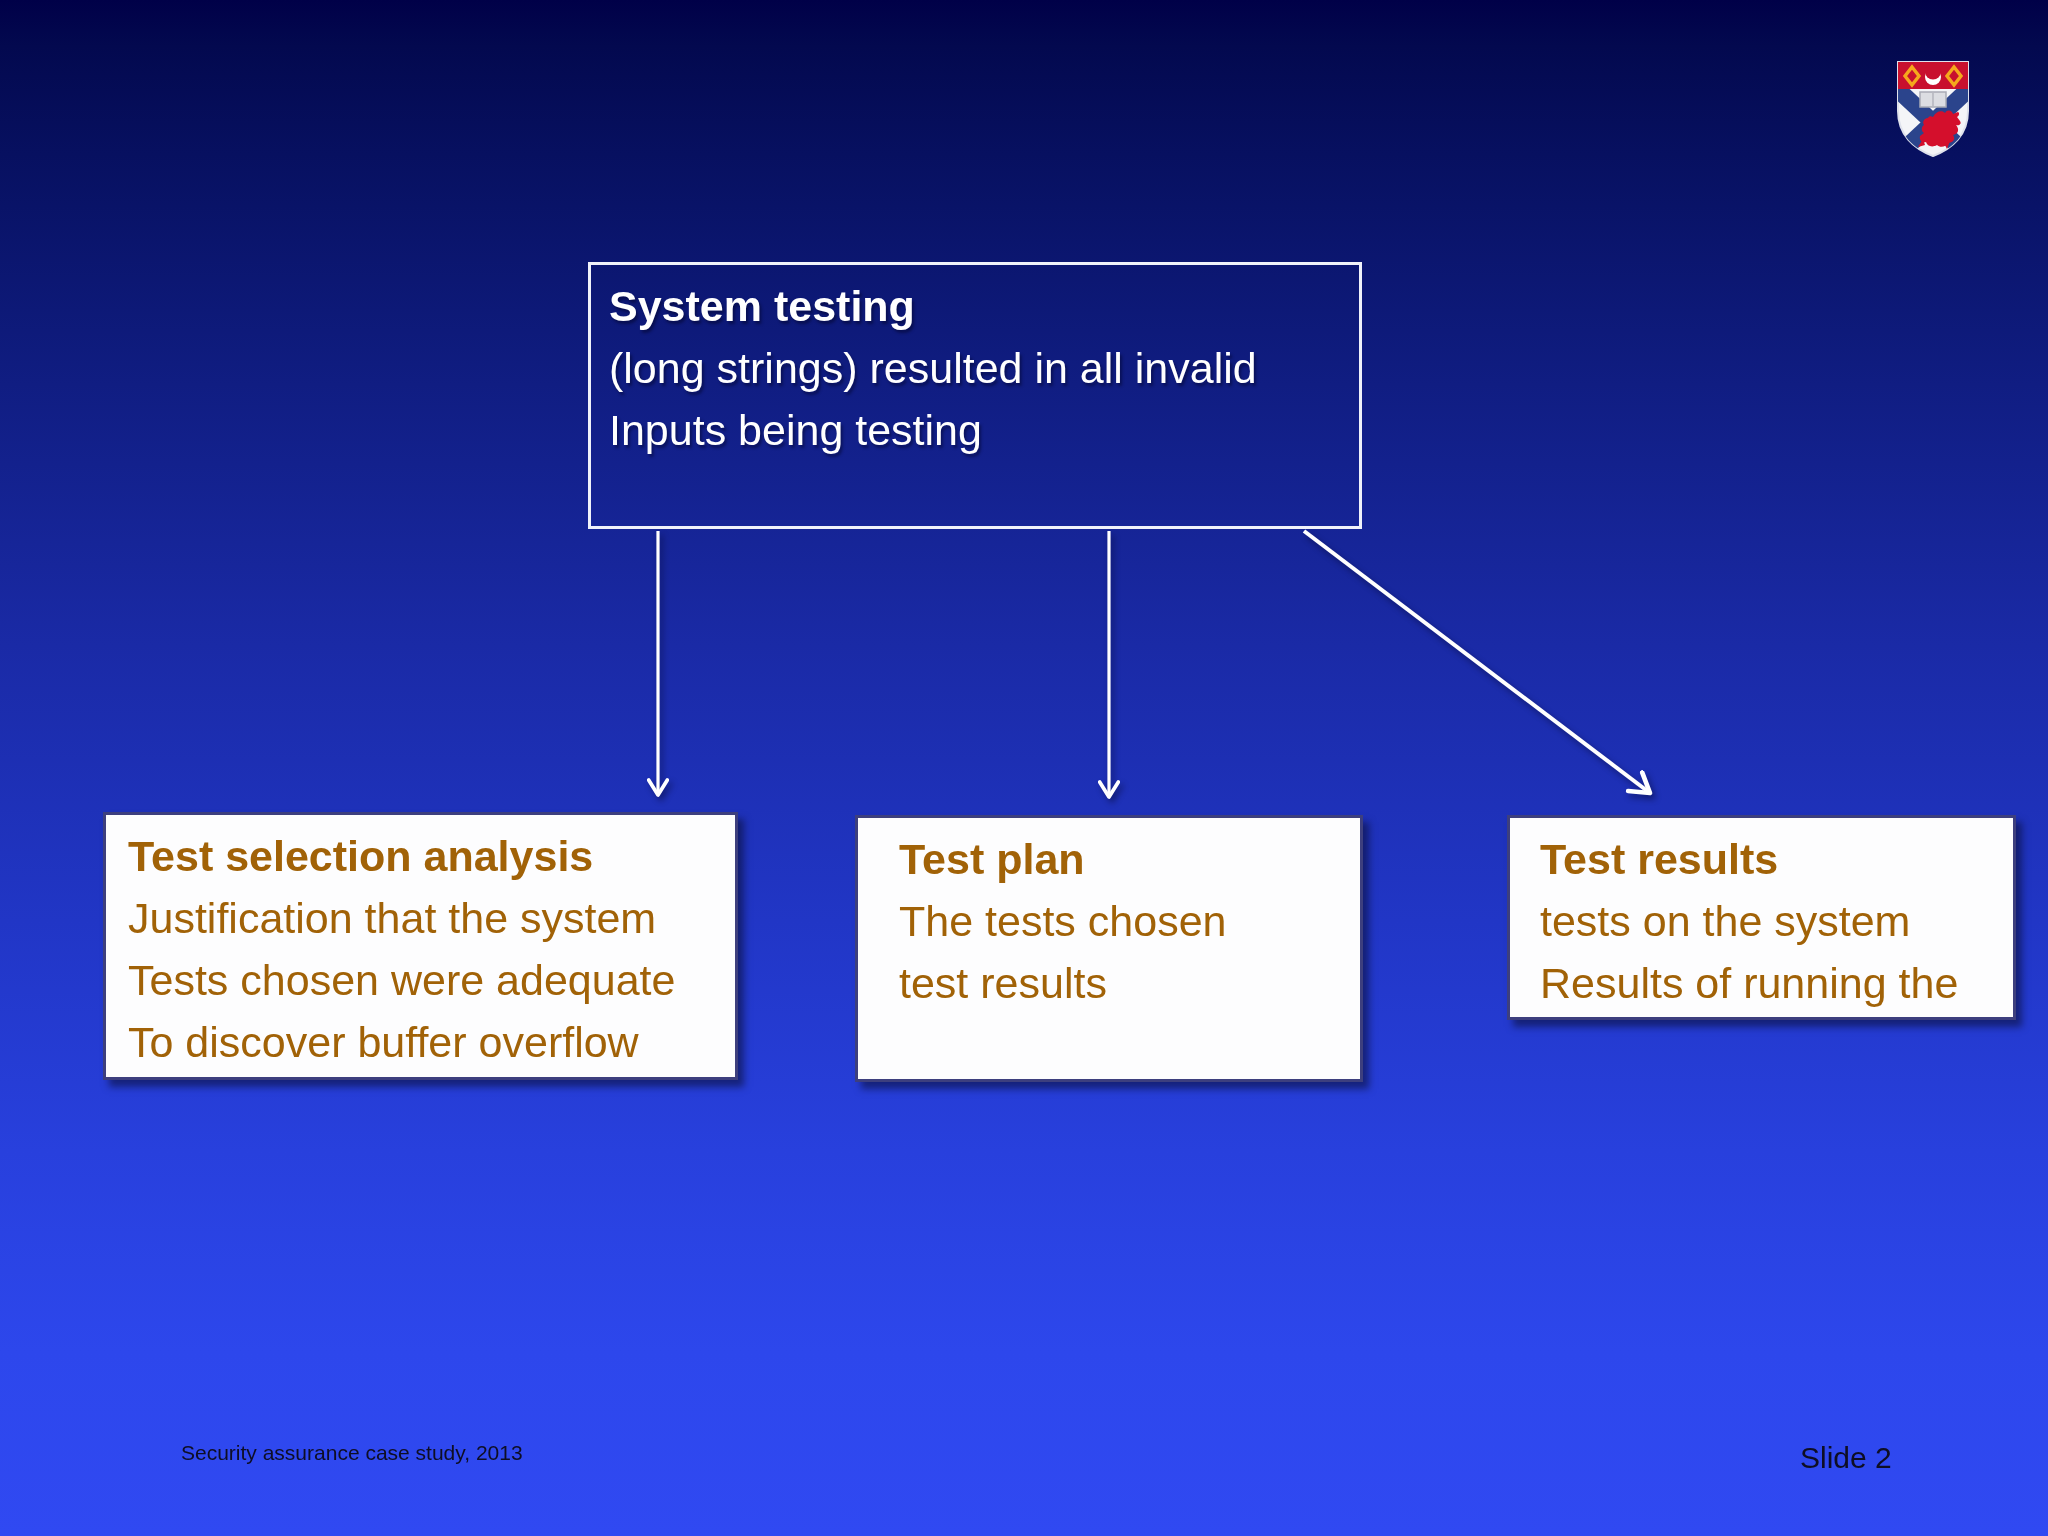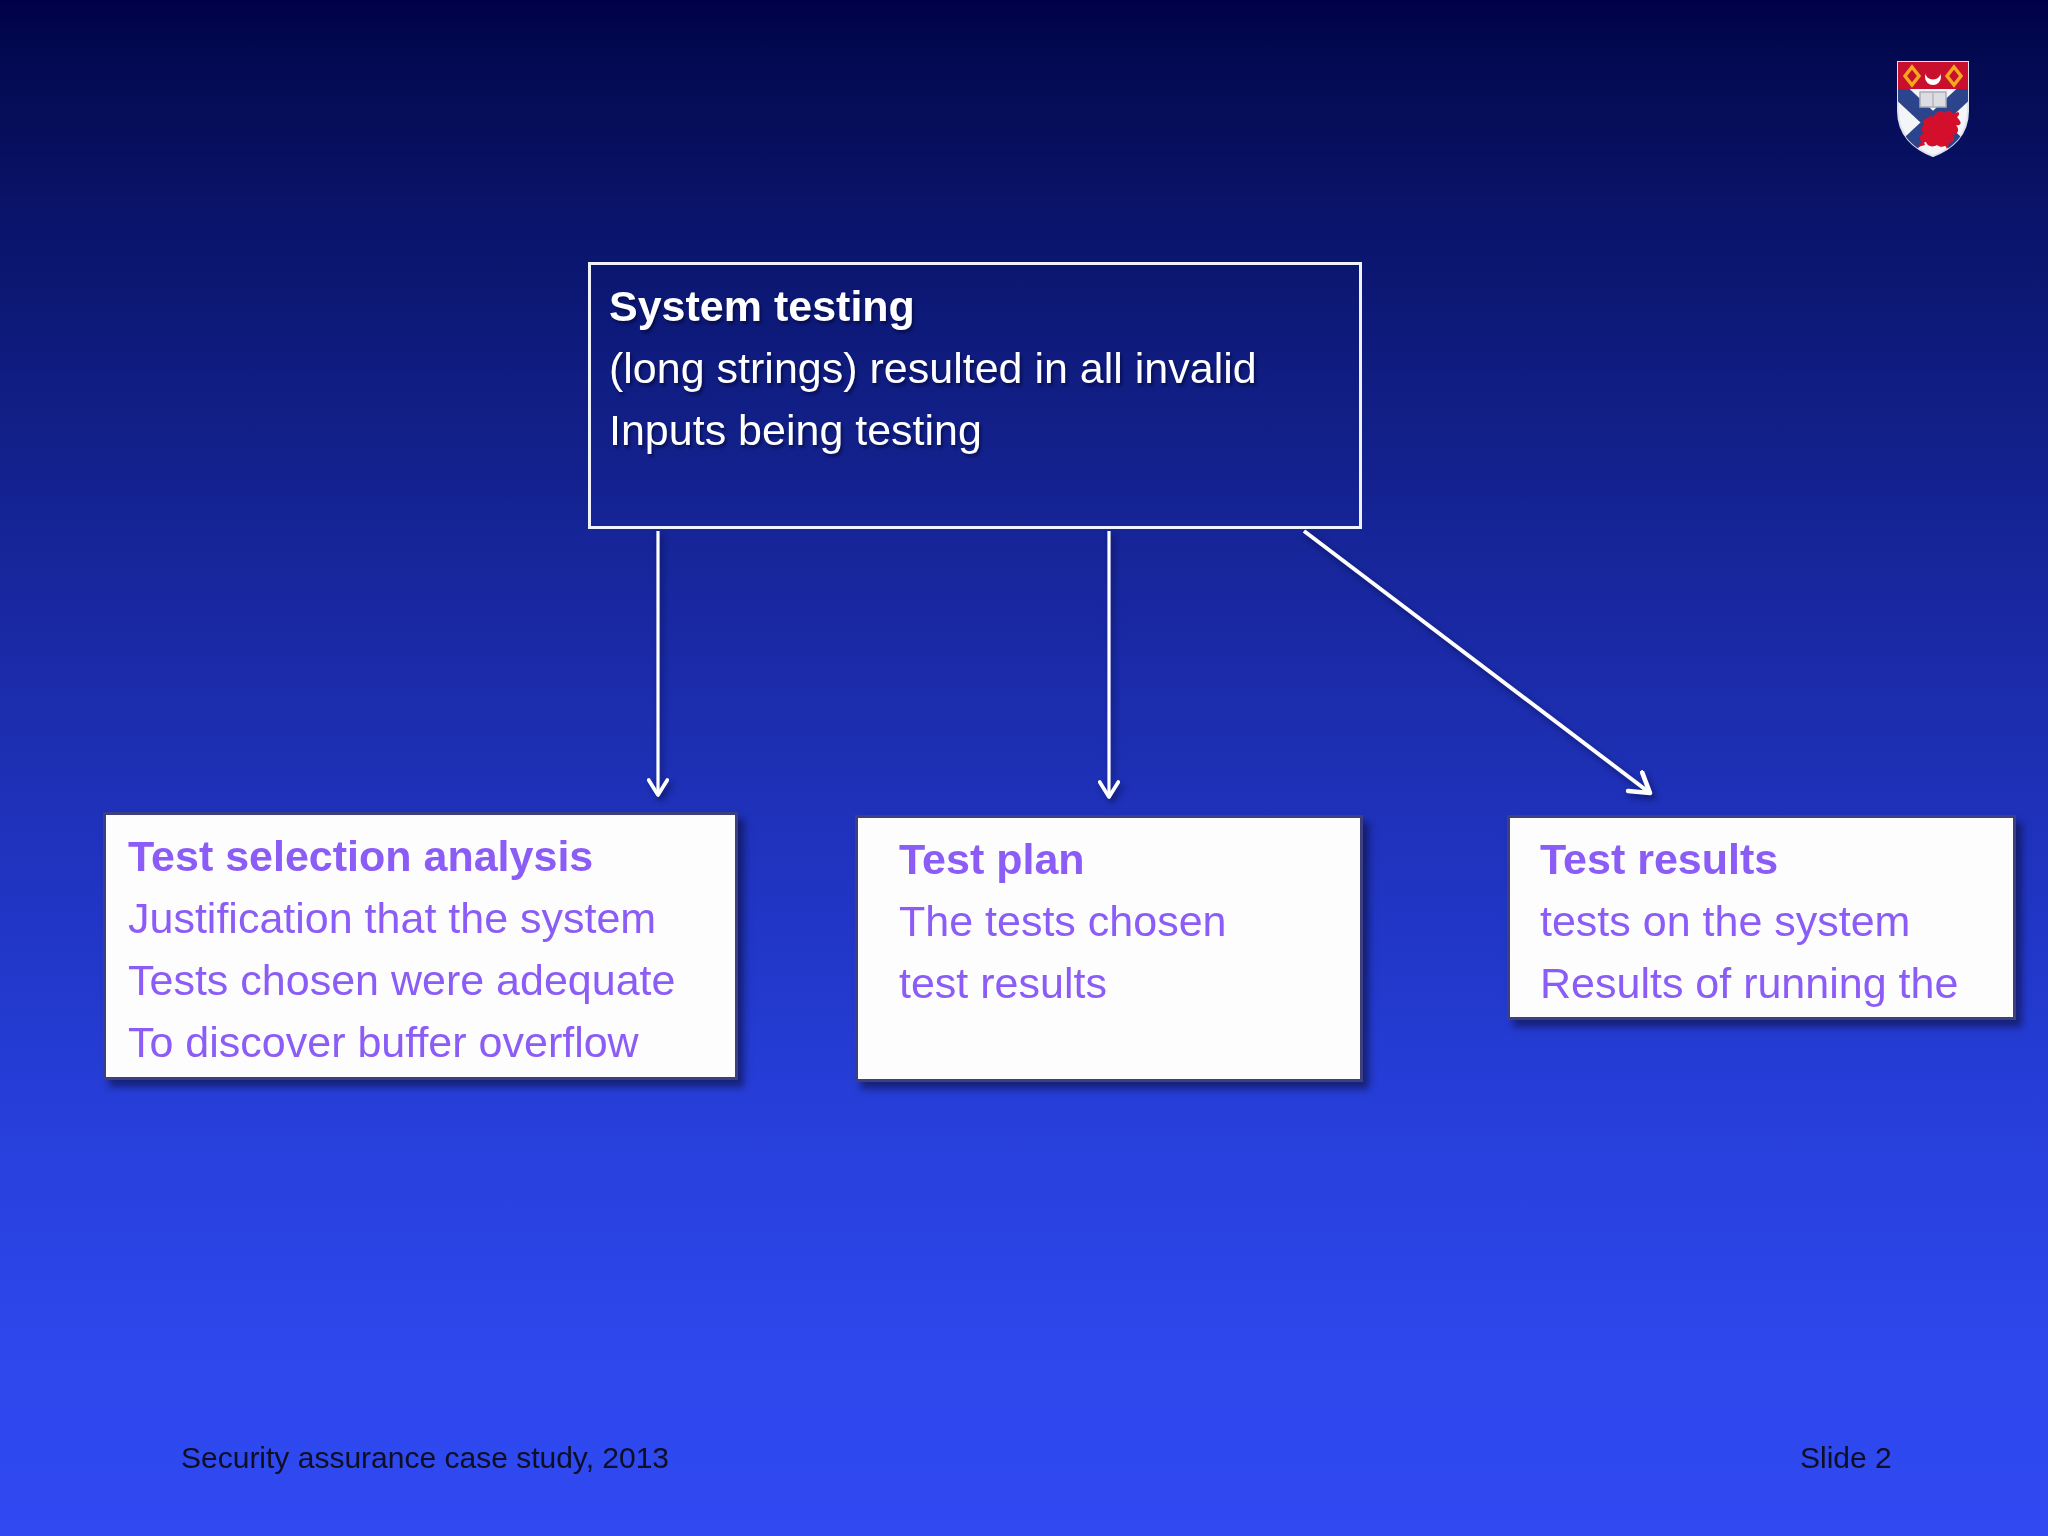--- a/index.html
+++ b/index.html
@@ -18,38 +18,38 @@
     border:3px solid #f0f2fa;
     padding:10px 16px 0 18px;
     color:#ffffff;
     font-size:43px; line-height:62px;
     text-shadow:2px 3px 3px rgba(0,0,30,0.45);
   }
   .child-box{
     background:#fdfdfe;
     border:3px solid #3d3f7e;
     box-shadow:6px 7px 7px rgba(10,12,50,0.55);
-    color:#8b5cf6;
+    color:#a16207;
     font-size:43px; line-height:62px;
     padding:10px 0 0 22px;
   }
   .child-box.b1{left:103px; top:812px; width:635px; height:268px;}
   .child-box.b2{left:855px; top:815px; width:508px; height:267px; padding-left:41px;}
   .child-box.b3{left:1507px; top:815px; width:509px; height:205px; padding-left:30px;}
   .box-title{font-weight:700;}
   .box-line{font-weight:400;}
   .arrows{
     position:absolute; left:0; top:0; width:2048px; height:1536px;
     filter:drop-shadow(3px 4px 3px rgba(0,0,25,0.45));
     pointer-events:none;
   }
   .logo{position:absolute; left:1893px; top:58px; width:80px; height:102px;}
   .footer-left{
     position:absolute; left:181px; top:1441px;
-    font-size:30px; color:#0e0e24; white-space:nowrap;
+    font-size:21px; color:#0e0e24; white-space:nowrap;
   }
   .footer-right{
     position:absolute; left:1800px; top:1441px;
     font-size:30px; color:#0e0e24; white-space:nowrap;
   }
 </style>
 </head>
 <body>
 
 <div class="slide">

